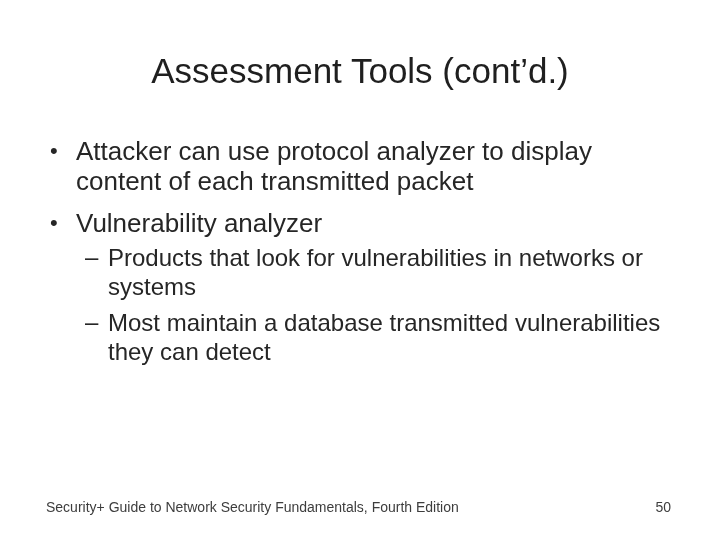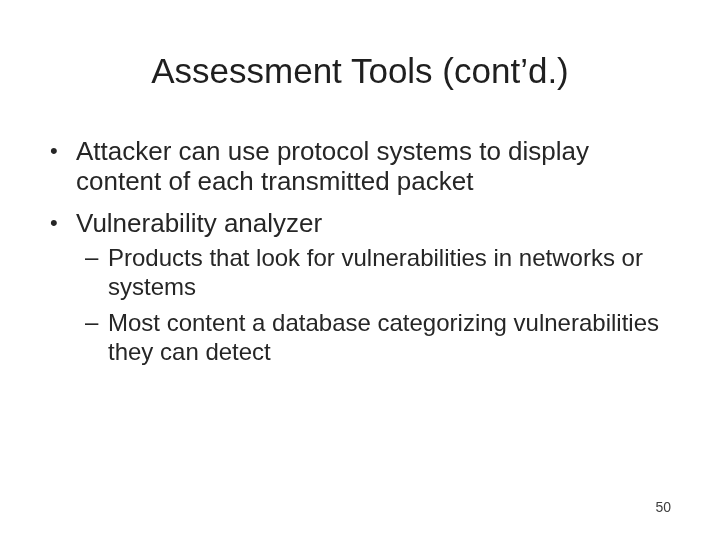--- a/index.html
+++ b/index.html
@@ -90,36 +90,37 @@
 <body>
 
 <div class="slide">
 
   <h1 class="slide-title">Assessment Tools (cont’d.)</h1>
 
   <div class="content">
 
     <div class="li1 first">
       <span class="marker">•</span>
-      <span>Attacker can use protocol systems to display content of each transmitted packet</span>
+      <span>Attacker can use protocol analyzer to display content of each transmitted packet</span>
     </div>
 
     <div class="li1 second">
       <span class="marker">•</span>
       <span>Vulnerability analyzer</span>
     </div>
 
     <div class="li2 first">
       <span class="marker">–</span>
       <span>Products that look for vulnerabilities in networks or systems</span>
     </div>
 
     <div class="li2 secondsub">
       <span class="marker">–</span>
-      <span>Most content a database categorizing vulnerabilities they can detect</span>
+      <span>Most maintain a database transmitted vulnerabilities they can detect</span>
     </div>
 
   </div>
 
+  <div class="footer-text">Security+ Guide to Network Security Fundamentals, Fourth Edition</div>
 
   <div class="page-number">50</div>
 
 </div>
 
 </body></html>

